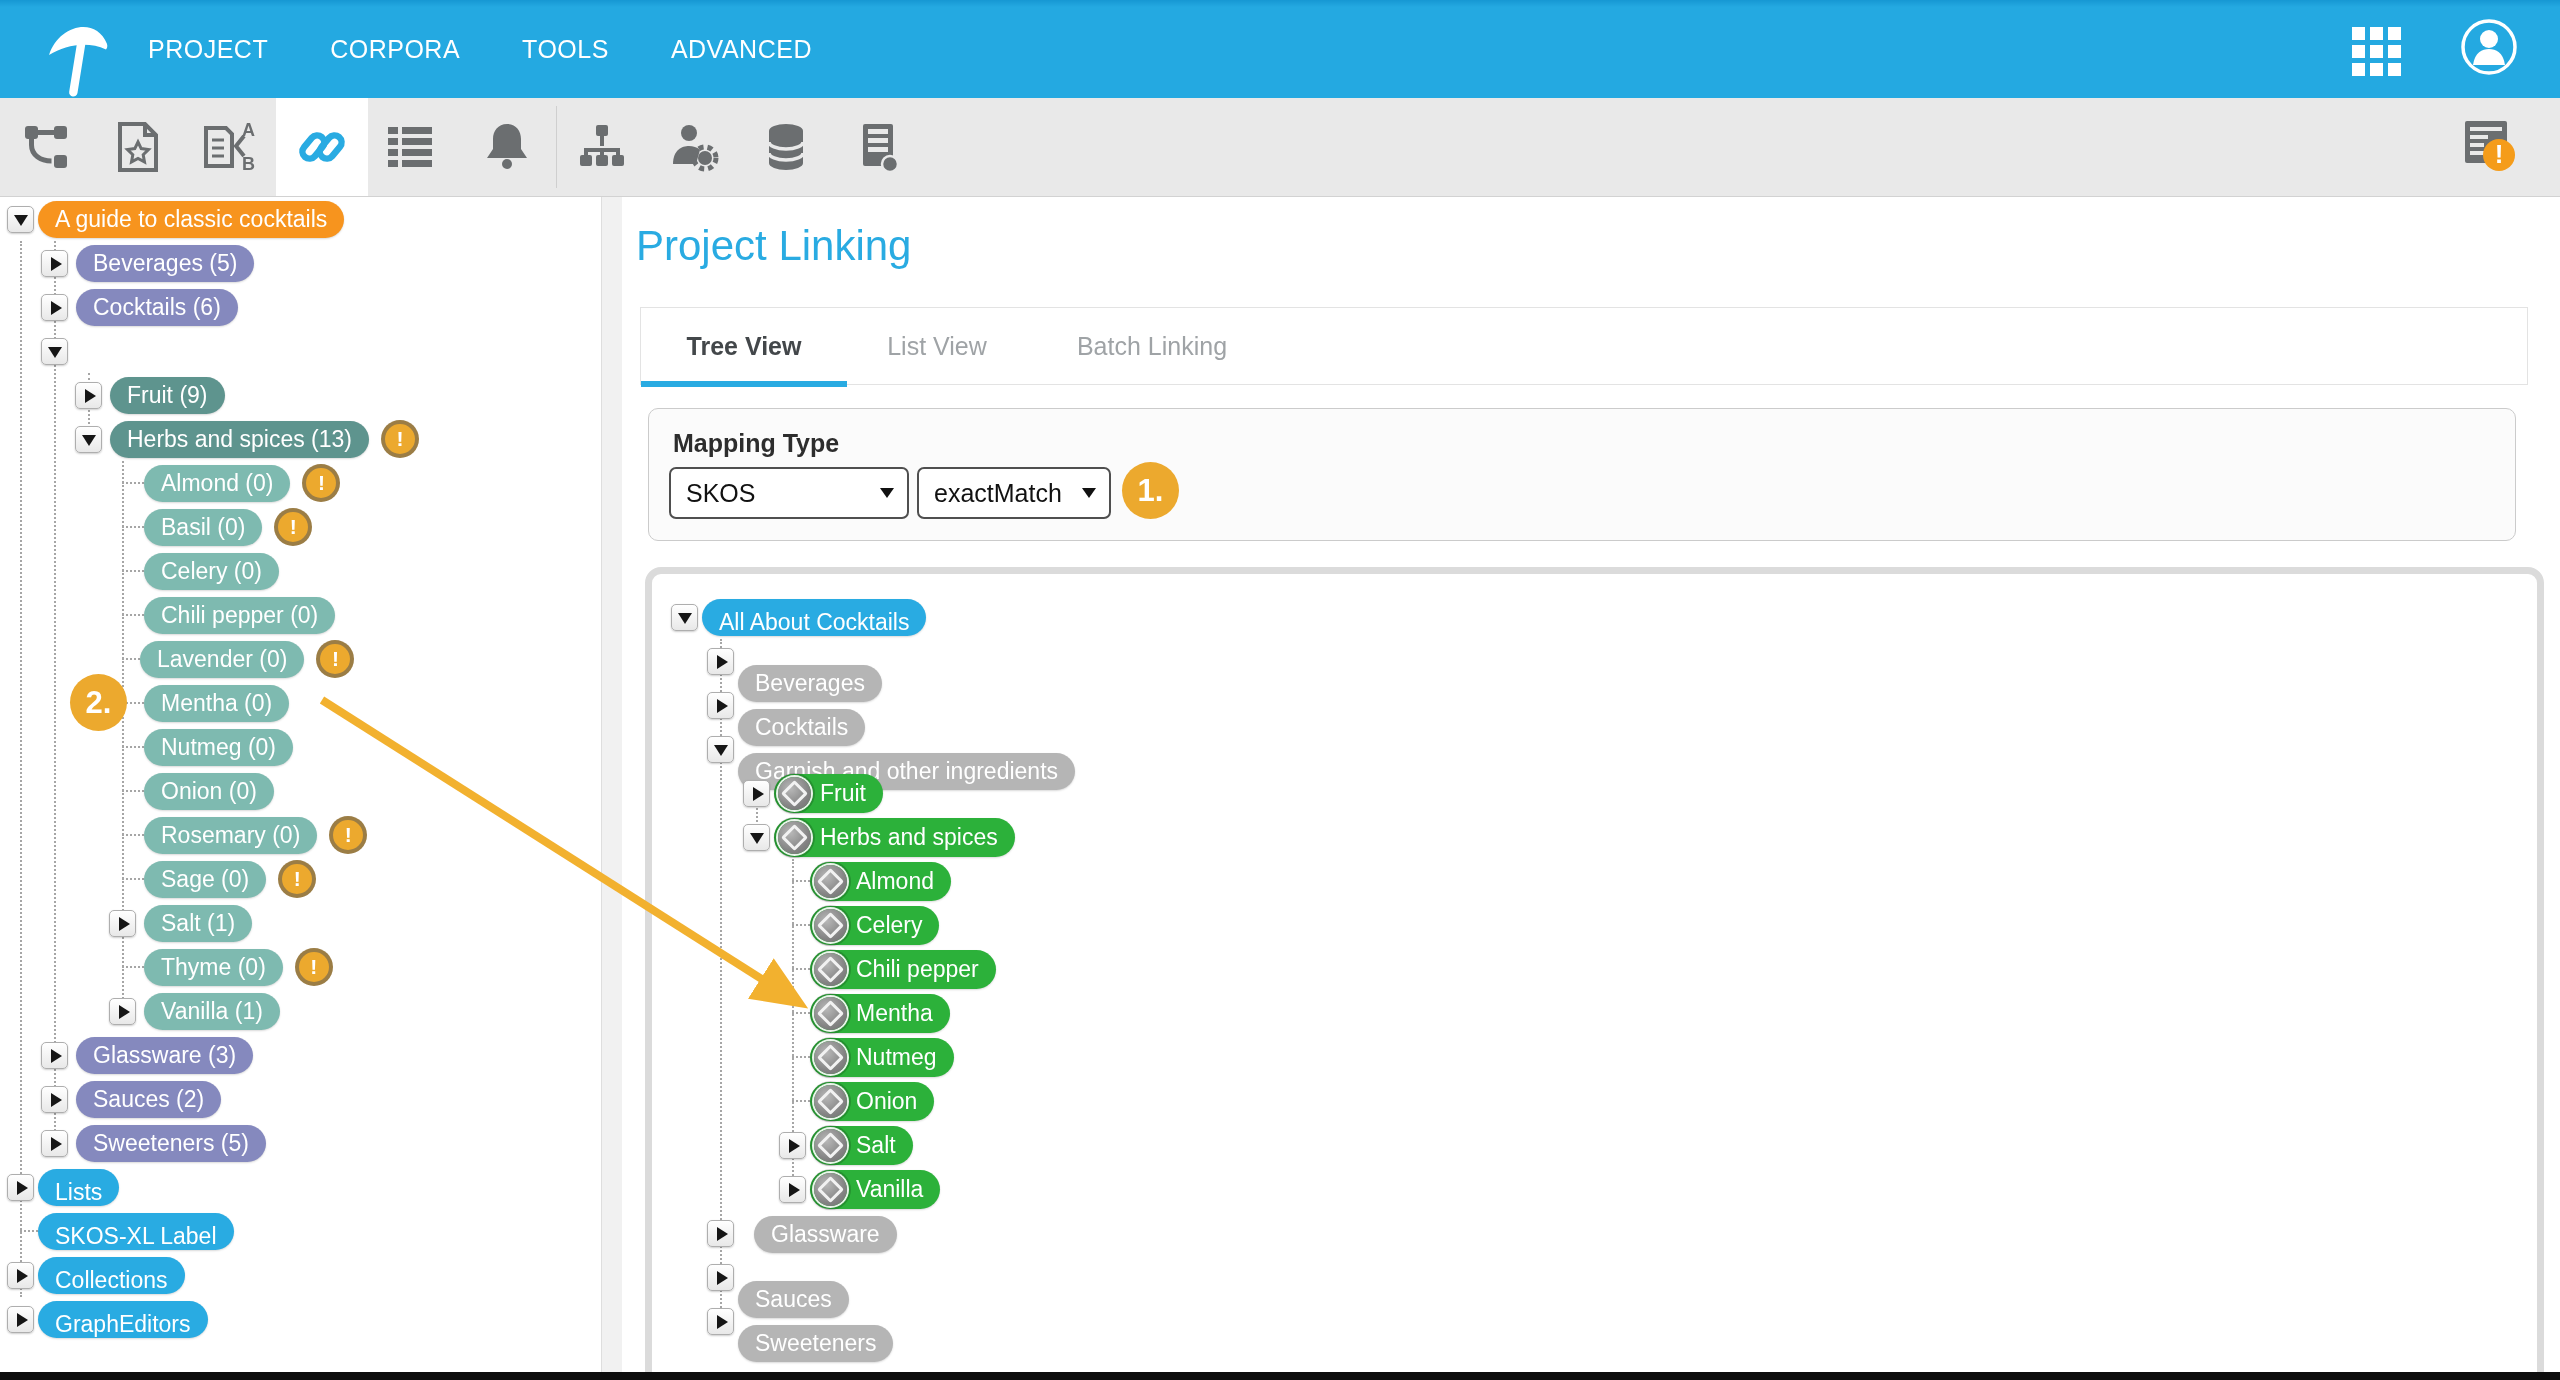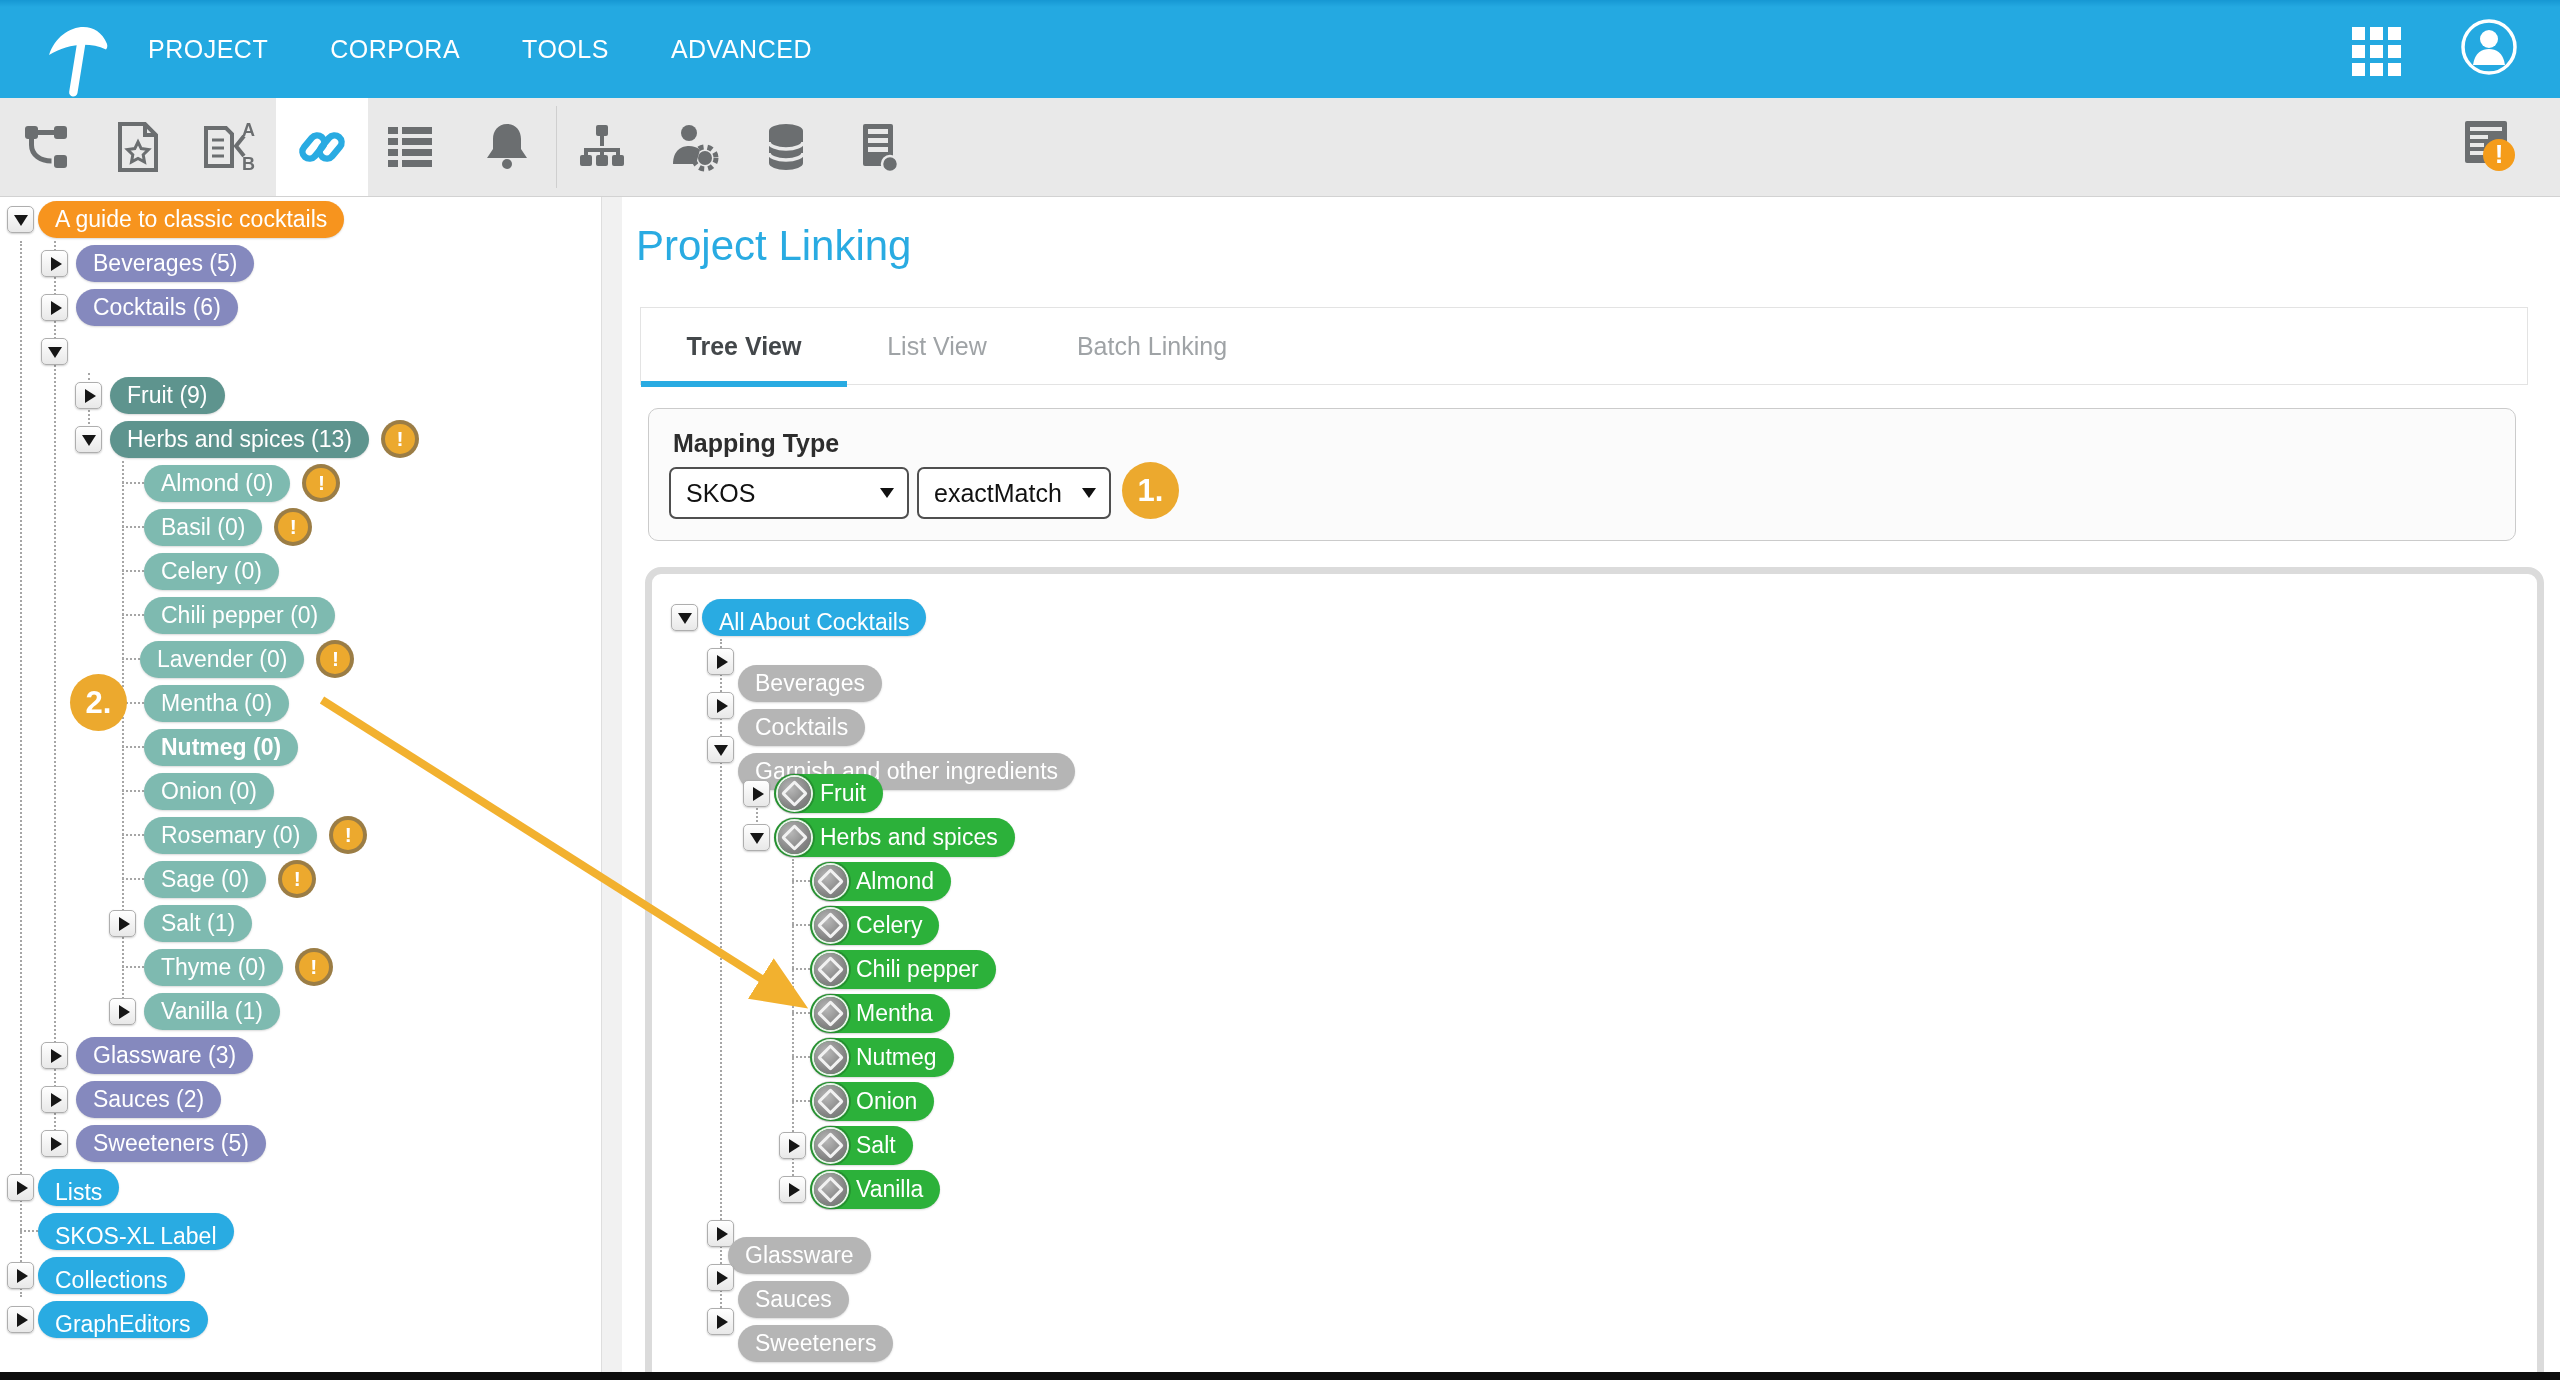--- a/index.html
+++ b/index.html
@@ -341,21 +341,21 @@
       </div>
       <span class="badge">!</span>
     </div>
     <div class="stub" style="left: 122px; top: 702px; width: 22px;"></div>
     <div class="row" style="left: 144px; top: 683px; height: 40px;">
       <div class="pill c-teal_light">
         <span>Mentha (0)</span>
       </div>
     </div>
     <div class="stub" style="left: 122px; top: 746px; width: 22px;"></div>
-    <div class="row" style="left: 144px; top: 727px; height: 40px; font-weight: bold;">
+    <div class="row" style="left: 144px; top: 727px; height: 40px;">
       <div class="pill c-teal_light">
         <span>Nutmeg (0)</span>
       </div>
     </div>
     <div class="stub" style="left: 122px; top: 790px; width: 22px;"></div>
     <div class="row" style="left: 144px; top: 771px; height: 40px;">
       <div class="pill c-teal_light">
         <span>Onion (0)</span>
       </div>
     </div>
@@ -581,21 +581,21 @@
       <div class="pill c-green has-icon">
         <span class="link-icon">
           <span></span>
         </span>
         <span>Vanilla</span>
       </div>
     </div>
     <div class="expander" style="left: 707px; top: 1220px;">
       <span class="tri-closed"></span>
     </div>
-    <div class="row" style="left: 728px; top: 1213px; height: 40px;">
+    <div class="row" style="left: 754px; top: 1213px; height: 40px; align-items: flex-end;">
       <div class="pill c-gray">
         <span>Glassware</span>
       </div>
     </div>
     <div class="expander" style="left: 707px; top: 1264px;">
       <span class="tri-closed"></span>
     </div>
     <div class="row" style="left: 738px; top: 1257px; height: 40px;">
       <div class="pill c-gray">
         <span>Sauces</span>

